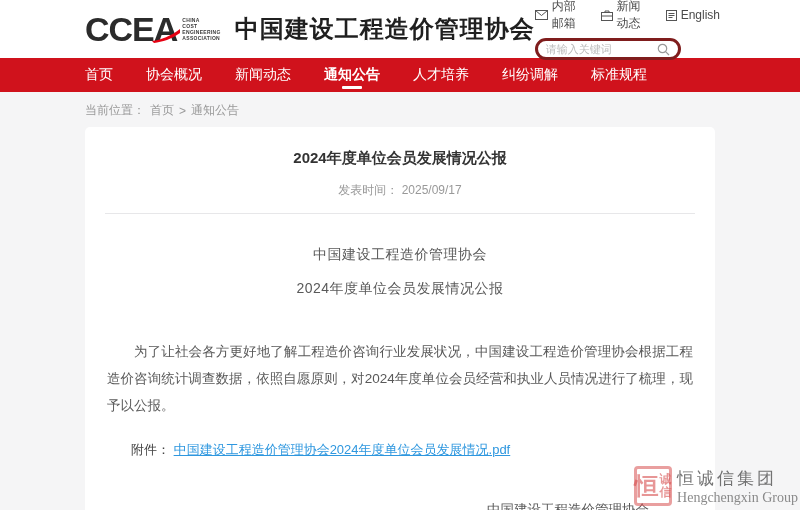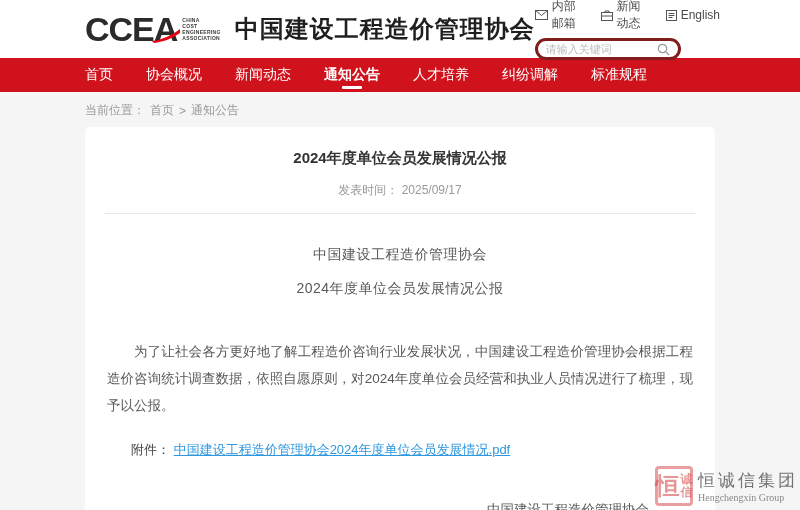--- a/index.html
+++ b/index.html
@@ -96,21 +96,21 @@
     font-family:"Liberation Serif","DejaVu Serif",serif; color:rgba(215,80,80,.6); font-weight:bold;
   }
   .wm-seal .big { font-size:24px; line-height:1; }
   .wm-seal .col { display:flex; flex-direction:column; font-size:12px; line-height:13px; }
   .wm-text { display:flex; flex-direction:column; }
   .wm-cn {
     font-family:"Liberation Serif","DejaVu Serif",serif; font-size:17px; letter-spacing:3px;
     color:rgba(70,70,70,.75);
   }
   .wm-en {
-    font-family:"Liberation Serif","DejaVu Serif",serif; font-size:10px;
+    font-family:"Liberation Serif","DejaVu Serif",serif; font-size:14px;
     color:rgba(100,100,100,.75);
   }
 </style>
 </head>
 <body>
 
 <header class="site-header">
   <div class="logo-wrap">
     <div class="logo-acronym">
       <span>CCEA</span>

